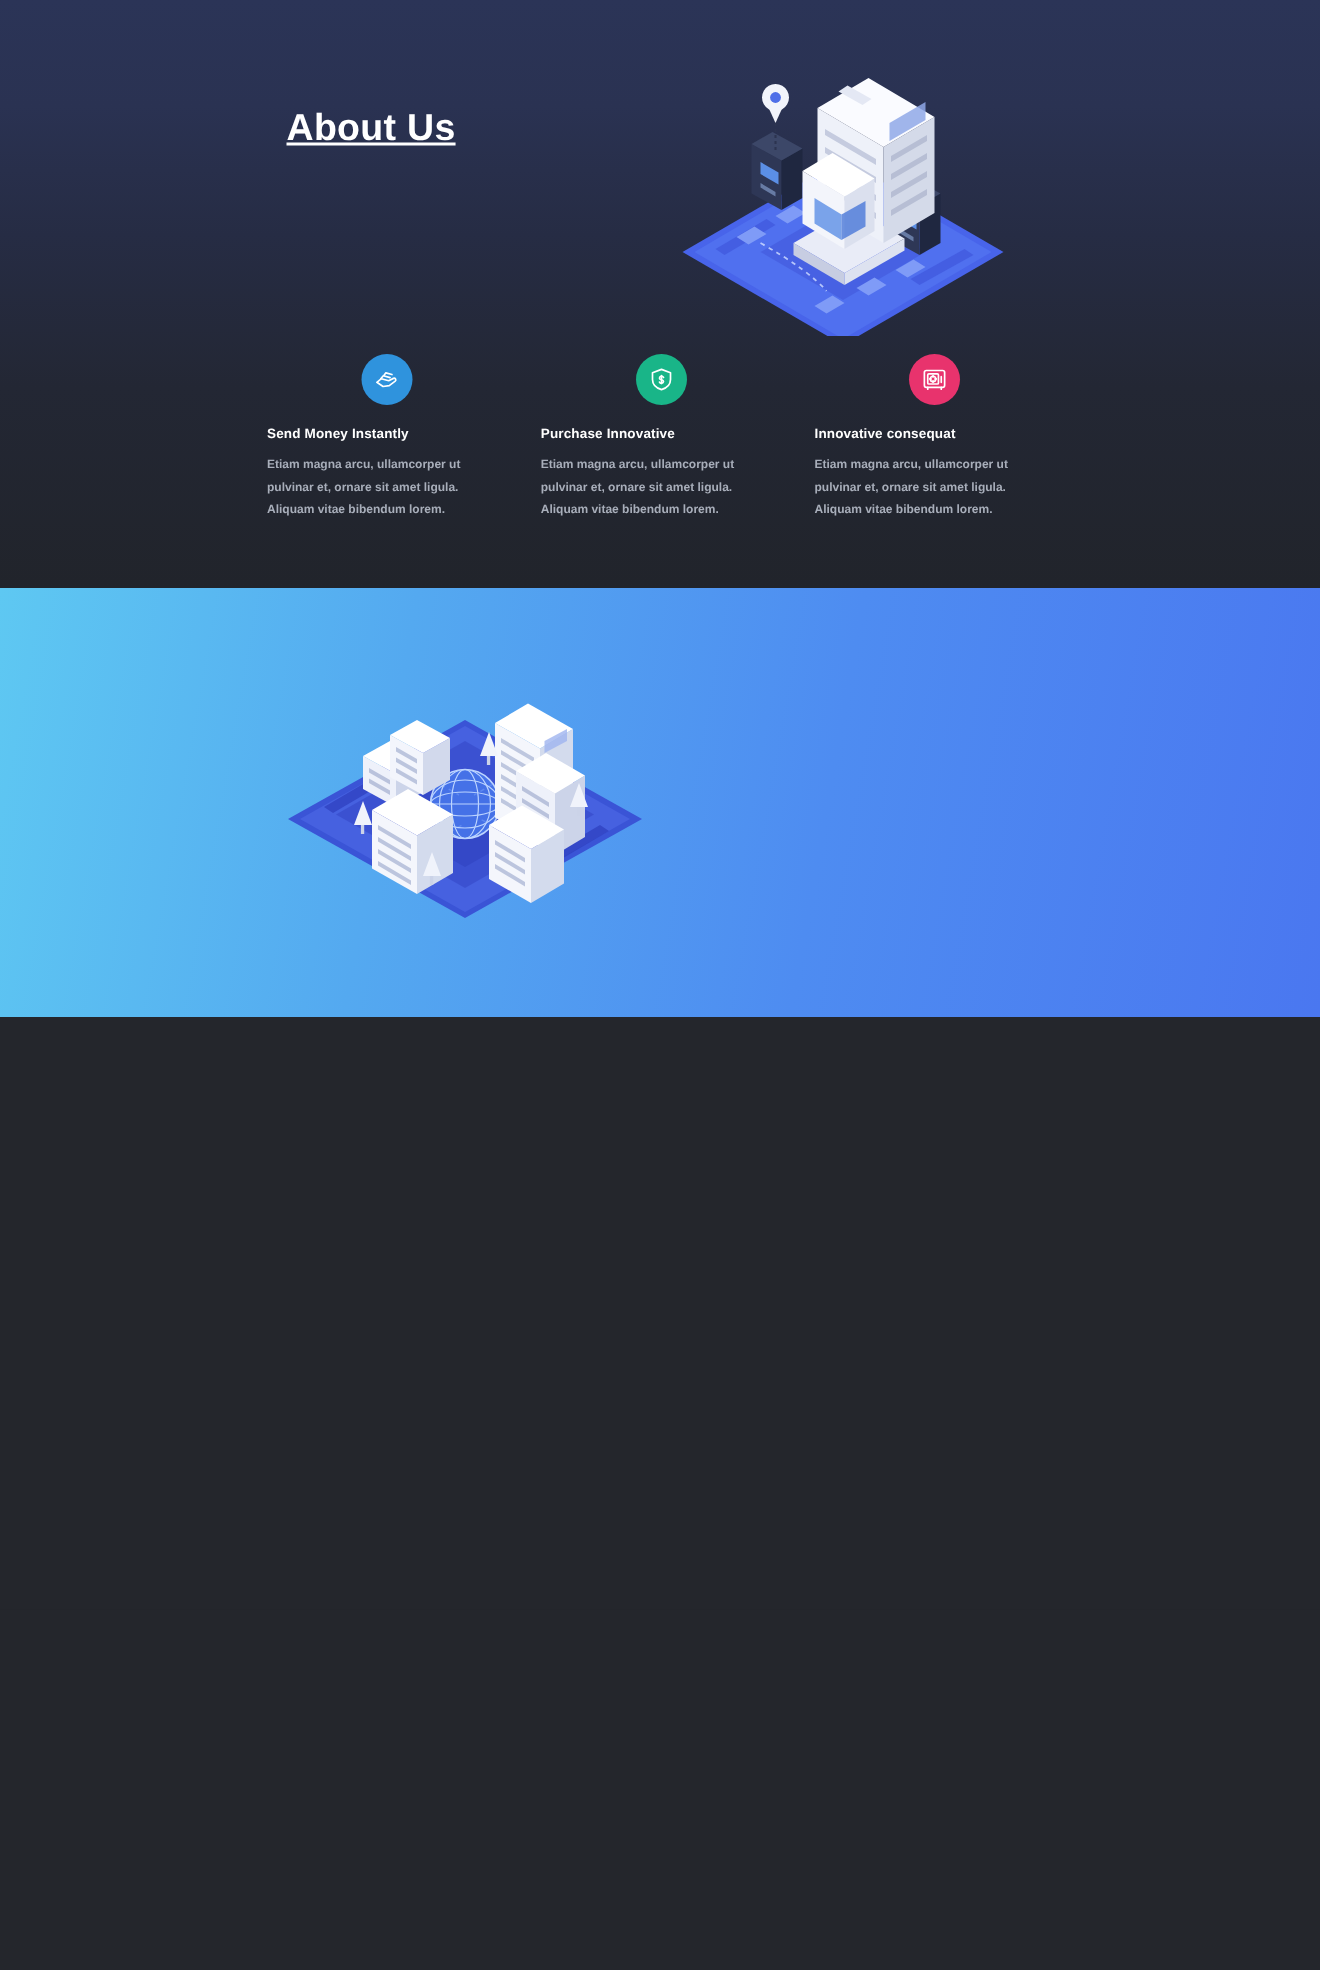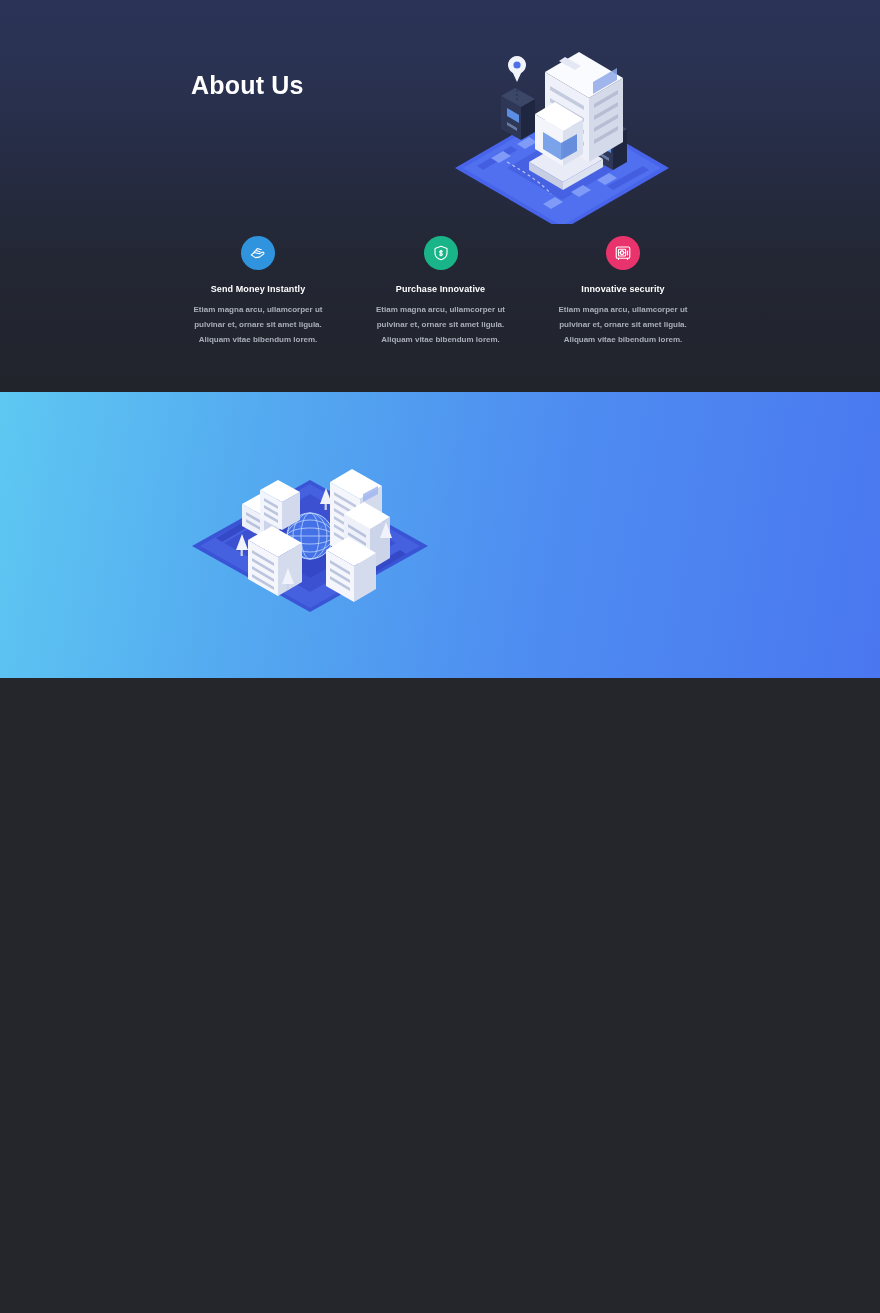--- a/index.html
+++ b/index.html
@@ -16,35 +16,36 @@
   .sec-about{
     position:relative;
     width:880px; height:392px;
     background:linear-gradient(180deg,#2b3457 0%,#2a3252 18%,#262c44 40%,#232734 66%,#21242b 100%);
     overflow:hidden;
   }
   .about-head{ position:absolute; left:191px; top:70px; width:270px; }
   .about-title{
     font-size:25px; font-weight:700; color:#ffffff; letter-spacing:.2px;
     line-height:1.2;
+    text-decoration:underline;
   }
   .about-body{
     margin-top:14px;
     font-size:9.5px; line-height:1.85; color:#b9bfcf; font-weight:400;
   }
 
   
   .bank-illu{ position:absolute; left:447px; top:44px; width:230px; height:180px; }
 
   
   .features{
     position:absolute; left:178px; top:236px;
     width:525px; display:flex; justify-content:space-between;
   }
-  .feature{ width:160px; text-align:center; }
+  .feature{ width:160px; }
   .f-icon{
     width:34px;height:34px;border-radius:50%;margin:0 auto 14px auto;
     display:flex;align-items:center;justify-content:center;
   }
   .f-icon.blue{ background:#2f93dd; }
   .f-icon.green{ background:#19b588; }
   .f-icon.pink{ background:#e8336d; }
   .f-title{ font-size:9px; font-weight:700; color:#fff; letter-spacing:.1px; }
   .f-text{ margin-top:9px; font-size:8px; line-height:1.85; color:#a8aeba;font-weight:bold; }
 
@@ -186,21 +187,21 @@
         <div class="f-icon pink">
           <svg width="18" height="18" viewBox="0 0 24 24" fill="none" stroke="#ffffff" stroke-width="1.5" stroke-linecap="round" stroke-linejoin="round">
             <rect x="3" y="4" width="18" height="15" rx="1.8"></rect>
             <rect x="6" y="7" width="9.5" height="9" rx="1"></rect>
             <circle cx="10.7" cy="11.5" r="2.4"></circle>
             <path d="M10.7 8.6 v1.1 M10.7 13.3 v1.1 M7.8 11.5 h1.1 M12.5 11.5 h1.1"></path>
             <path d="M18 9.5 v5"></path>
             <path d="M6 19 v1.6 M18 19 v1.6"></path>
           </svg>
         </div>
-        <div class="f-title">Innovative security</div>
+        <div class="f-title">Innovative consequat</div>
         <div class="f-text">Etiam magna arcu, ullamcorper ut pulvinar et, ornare sit amet ligula. Aliquam vitae bibendum lorem.</div>
       </div>
 
     </div>
   </section>
 
   <section class="sec-quote">
     
   </section>
 

